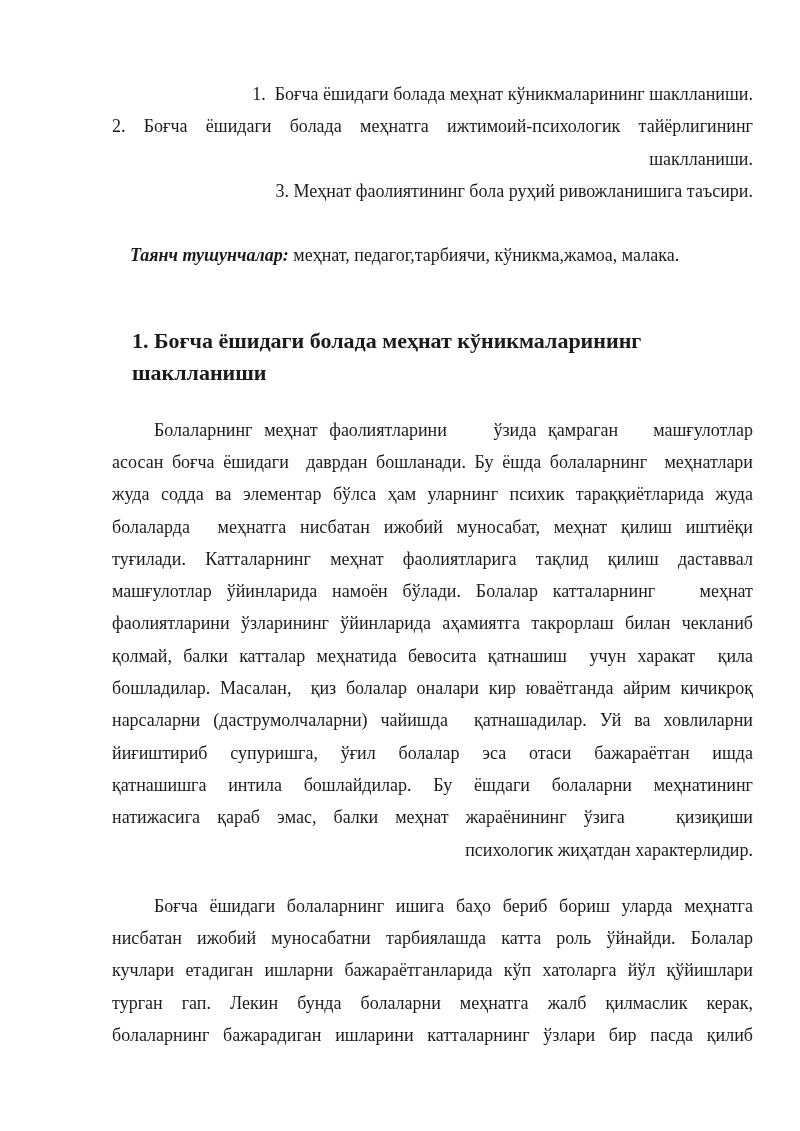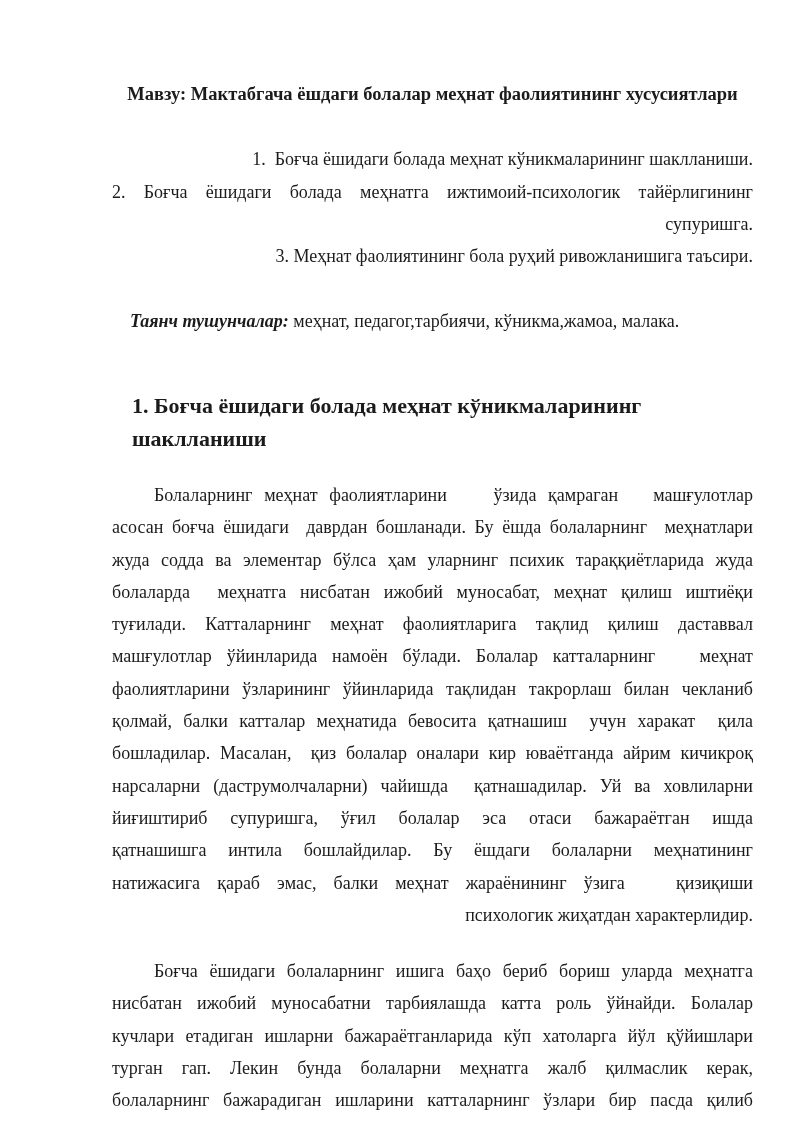--- a/index.html
+++ b/index.html
@@ -56,29 +56,28 @@
     line-height: 32.3px;
     margin: 21px 0 0 20px;
     white-space: pre-wrap;
   }
 </style>
 </head>
 <body>
 
 <div class="page">
 
-  <h1 class="doc-title">Мавзу: Мактабгача ёшдаги болалар меҳнат фаолиятининг хусусиятлари</h1>
 
   <div class="block">
     <div class="block">
         <div class="line">1.  Боғча ёшидаги болада меҳнат кўникмаларининг шаклланиши.</div>
       </div>
     <div class="block">
         <div class="line just">2. Боғча ёшидаги болада меҳнатга ижтимоий-психологик тайёрлигининг</div>
-        <div class="line">супуришга.</div>
+        <div class="line">шаклланиши.</div>
       </div>
     <div class="block">
         <div class="line">3. Меҳнат фаолиятининг бола руҳий ривожланишига таъсири.</div>
       </div>
   </div>
 
   <div class="keyline">
     <span class="kc-label">Таянч тушунчалар:</span><span> меҳнат, педагог,тарбиячи, кўникма,жамоа, малака.</span>
   </div>
 
@@ -87,21 +86,21 @@
   <div class="block">
       <div class="line just indent">Болаларнинг меҳнат фаолиятларини    ўзида қамраган   машғулотлар</div>
       <div class="line just">асосан боғча ёшидаги  даврдан бошланади. Бу ёшда болаларнинг  меҳнатлари</div>
       <div class="line just">жуда содда ва элементар бўлса ҳам уларнинг психик тараққиётларида жуда</div>
     </div>
 
   <div class="block">
       <div class="line just">болаларда  меҳнатга нисбатан ижобий муносабат, меҳнат қилиш иштиёқи</div>
       <div class="line just">туғилади. Катталарнинг меҳнат фаолиятларига тақлид қилиш даставвал</div>
       <div class="line just">машғулотлар ўйинларида намоён бўлади. Болалар катталарнинг   меҳнат</div>
-      <div class="line just">фаолиятларини ўзларининг ўйинларида тақлидан такрорлаш билан чекланиб</div>
+      <div class="line just">фаолиятларини ўзларининг ўйинларида аҳамиятга такрорлаш билан чекланиб</div>
       <div class="line just">қолмай, балки катталар меҳнатида бевосита қатнашиш  учун харакат  қила</div>
       <div class="line just">бошладилар. Масалан,  қиз болалар оналари кир юваётганда айрим кичикроқ</div>
       <div class="line just">нарсаларни (даструмолчаларни) чайишда  қатнашадилар. Уй ва ховлиларни</div>
       <div class="line just">йиғиштириб супуришга, ўғил болалар эса отаси бажараётган ишда</div>
       <div class="line just">қатнашишга интила бошлайдилар. Бу ёшдаги болаларни меҳнатининг</div>
       <div class="line just">натижасига қараб эмас, балки меҳнат жараёнининг ўзига   қизиқиши</div>
       <div class="line">психологик жиҳатдан характерлидир.</div>
     </div>
 
   <div class="block">

